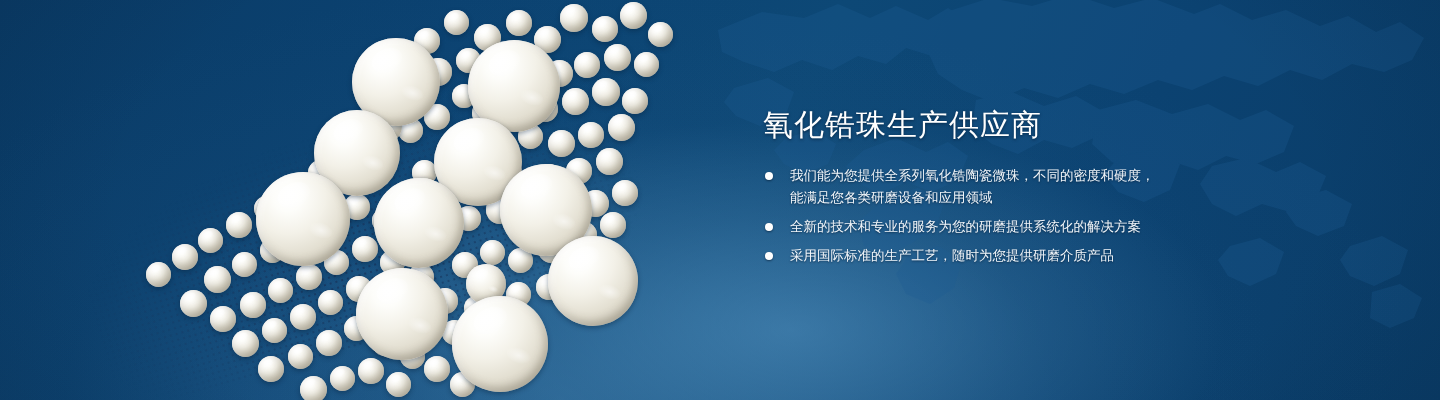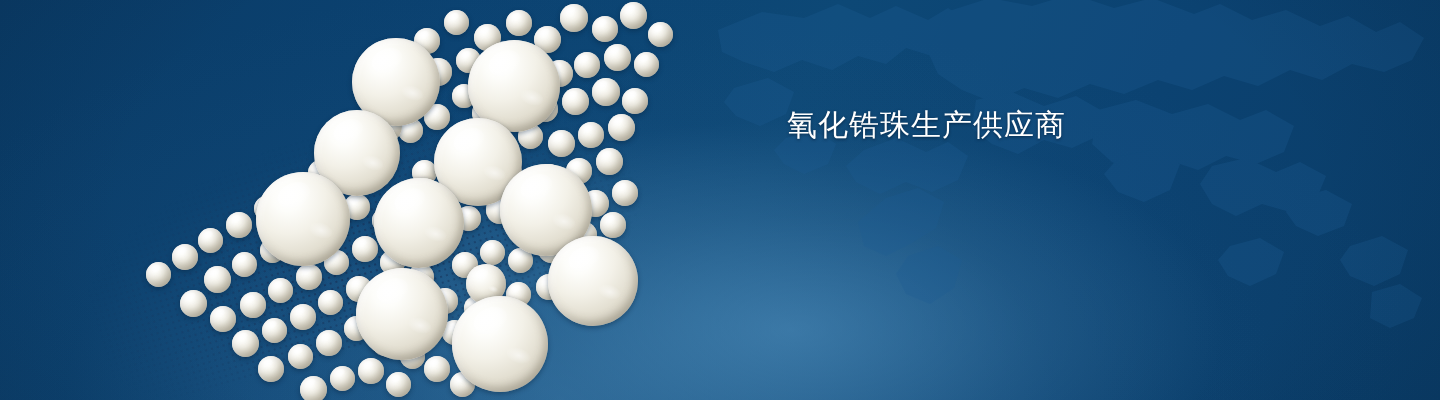--- a/index.html
+++ b/index.html
@@ -96,21 +96,21 @@
     width: 26%;
     height: 16%;
     border-radius: 50%;
     background: radial-gradient(ellipse at 50% 50%, rgba(255,255,255,0.55) 0%, rgba(255,255,255,0) 75%);
     transform: rotate(18deg);
   }
 
   
   #copy {
     position: absolute;
-    left: 787px;
+    left: 763px;
     top: 106px;
     width: 470px;
   }
   .headline {
     margin: 0;
     font-size: 30px;
     font-weight: 400;
     line-height: 38px;
     letter-spacing: 1px;
     color: #ffffff;
@@ -292,15 +292,34 @@
     <div class="bead spec" style="left:374px;top:178px;width:90px;height:90px;"></div>
     <div class="bead spec" style="left:500px;top:164px;width:92px;height:92px;"></div>
     <div class="bead spec" style="left:356px;top:268px;width:92px;height:92px;"></div>
     <div class="bead spec" style="left:452px;top:296px;width:96px;height:96px;"></div>
     <div class="bead spec" style="left:548px;top:236px;width:90px;height:90px;"></div>
   </div>
 
   <div id="copy">
     <h1 class="headline">氧化锆珠生产供应商</h1>
 
+    <ul class="bullets">
+
+      <li class="bullet">
+        <span class="dot"></span>
+        <span class="bullet-line">我们能为您提供全系列氧化锆陶瓷微珠，不同的密度和硬度，</span>
+        <span class="bullet-line">能满足您各类研磨设备和应用领域</span>
+      </li>
+
+      <li class="bullet">
+        <span class="dot"></span>
+        <span class="bullet-line">全新的技术和专业的服务为您的研磨提供系统化的解决方案</span>
+      </li>
+
+      <li class="bullet">
+        <span class="dot"></span>
+        <span class="bullet-line">采用国际标准的生产工艺，随时为您提供研磨介质产品</span>
+      </li>
+
+    </ul>
   </div>
 
 </div>
 
 </body></html>

